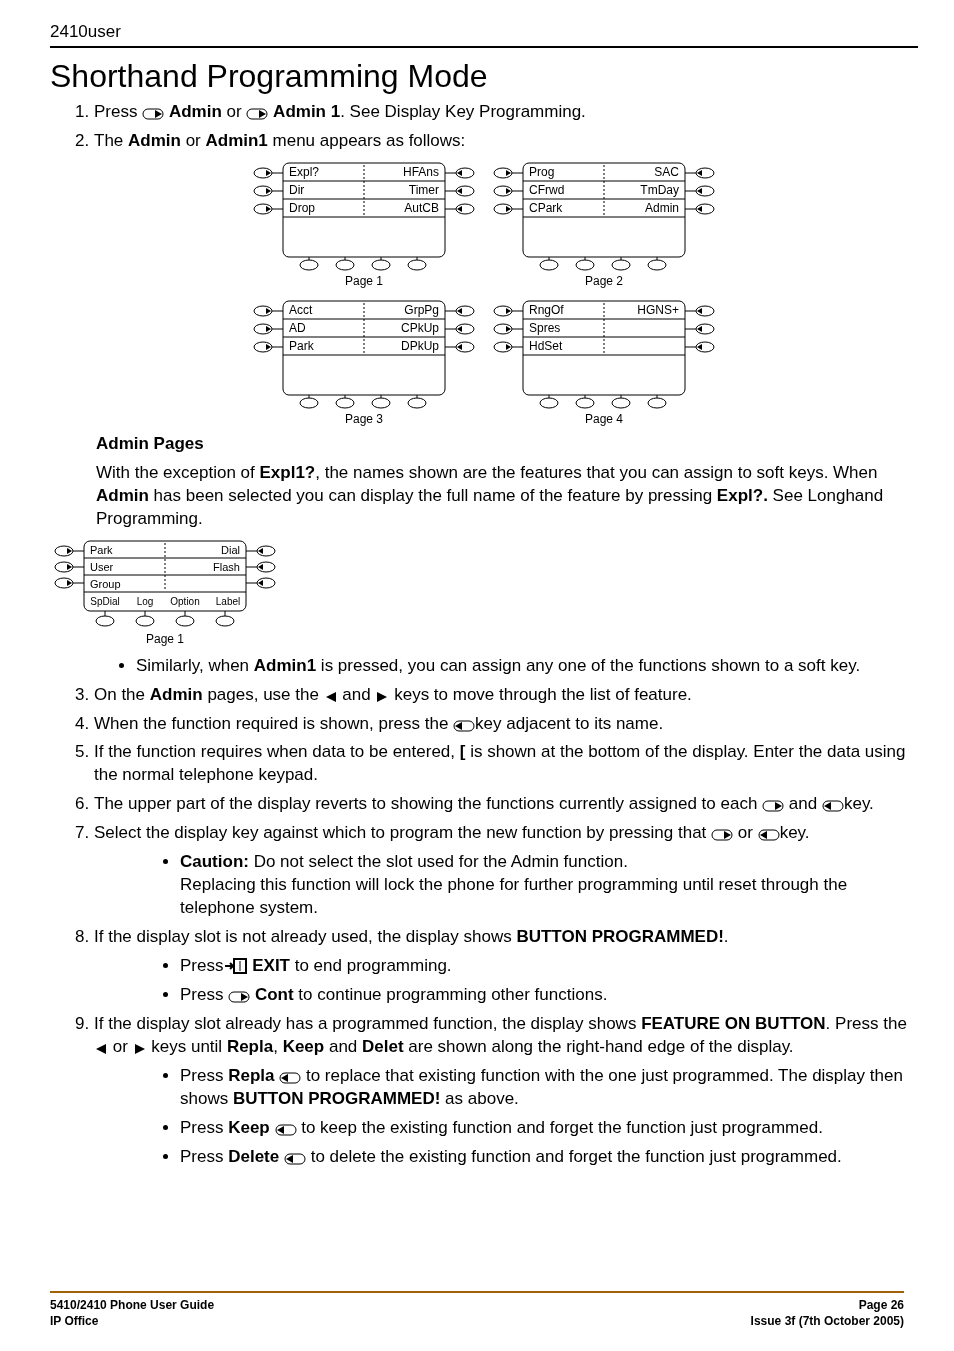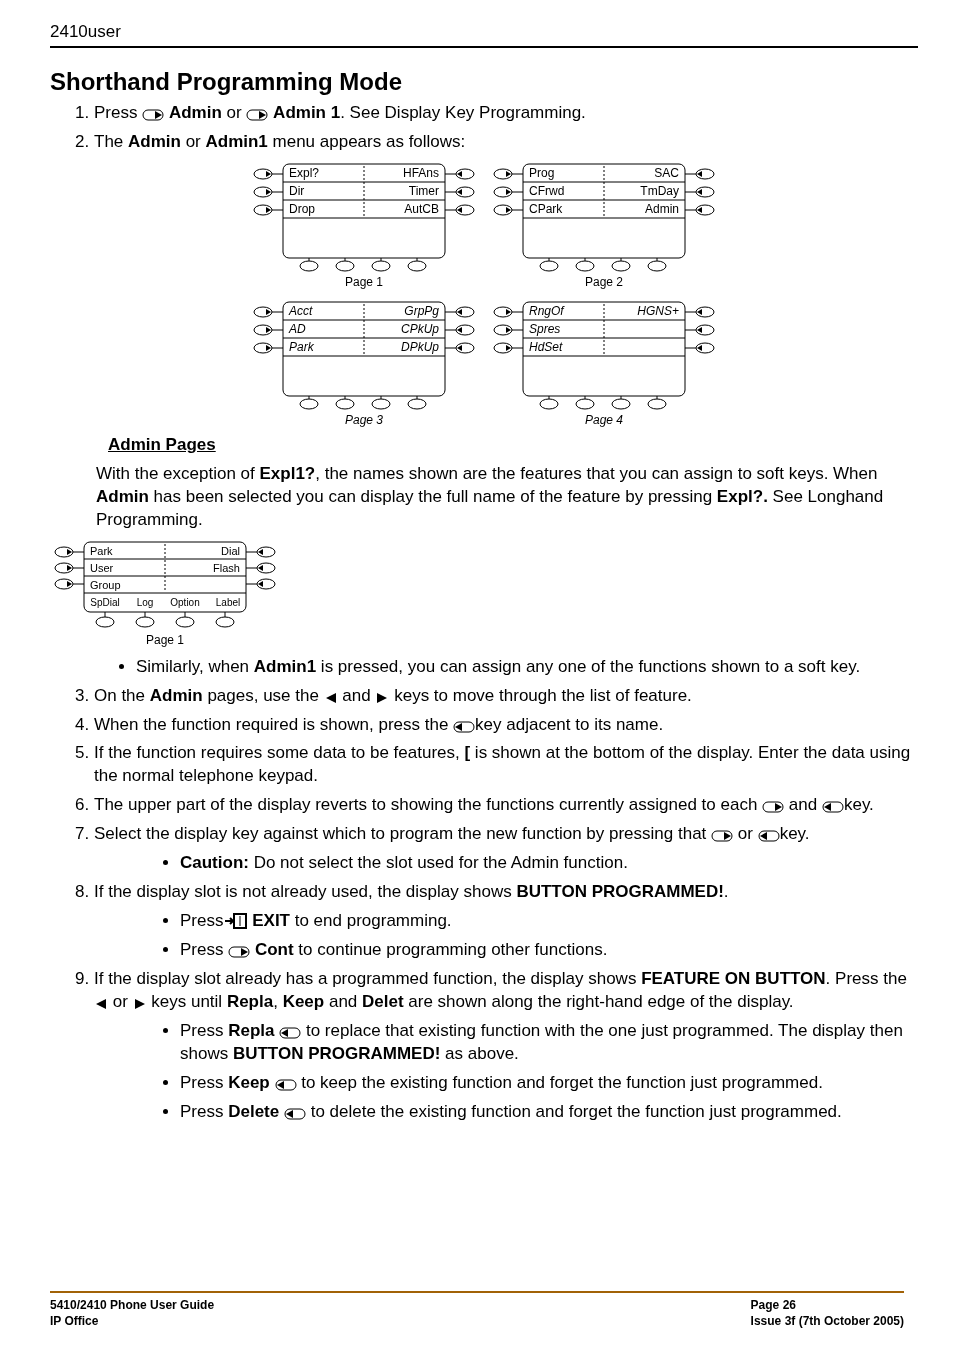--- a/index.html
+++ b/index.html
@@ -17,51 +17,51 @@
     padding: 22px 36px 22px 50px;
     position: relative;
   }
   .header {
     font-size: 17px;
     padding-bottom: 4px;
     border-bottom: 2px solid #000;
     margin-bottom: 10px;
   }
   h1.title {
-    font-size: 24px;
-    font-weight: bold;
-    margin: 20px 0 2px 0;
+    font-size: 32px;
+    font-weight: normal;
+    margin: 10px 0 2px 0;
   }
   .content {
     font-size: 17px;
     line-height: 1.35;
   }
   ol { padding-left: 44px; margin: 0; }
   ol > li { margin: 6px 0; }
   ul { list-style: disc; padding-left: 74px; margin: 4px 0; }
   ul > li { margin: 6px 12px; }
   .bold { font-weight: bold; }
-  .sect-label { font-weight: bold; margin: 4px 0 6px 58px; font-size: 17px; text-decoration: underline; }
+  .sect-label { font-weight: bold; margin: 4px 0 6px 46px; font-size: 17px; }
   .fig-wrap { text-align: center; margin: 8px 0 4px 0; }
   .fig-row { display: flex; justify-content: center; gap: 10px; }
   svg.lcd { display: block; }
   .inline-icon { display: inline-block; vertical-align: -3px; }
   .inline-icon svg { display: block; }
   .footer {
     position: absolute;
     left: 50px; right: 50px; bottom: 22px;
     border-top: 2px solid #a16207;
     padding-top: 4px;
     font-weight: bold;
     font-size: 12px;
     display: flex;
     justify-content: space-between;
   }
   .footer .col { line-height: 1.35; }
-  .footer .right { }
+  .footer .right { text-align: right; }
 </style>
 </head>
 <body>
 
 <div class="page">
   <div class="header"><span>2410user</span></div>
 
   <h1 class="title">Shorthand Programming Mode</h1>
 
   <div class="content">
@@ -173,21 +173,21 @@
               <line x1="96" y1="96" x2="96" y2="99" stroke="#000"></line>
           <ellipse cx="132" cy="104" rx="9" ry="5" fill="#fff" stroke="#000"></ellipse>
               <line x1="132" y1="96" x2="132" y2="99" stroke="#000"></line>
           <ellipse cx="168" cy="104" rx="9" ry="5" fill="#fff" stroke="#000"></ellipse>
               <line x1="168" y1="96" x2="168" y2="99" stroke="#000"></line>
             </g>
           <text x="115" y="124" font-size="12" text-anchor="middle">Page 2</text>
         </svg>
       </div>
 
-      <div class="fig-row" style="margin-top:8px;font-style:italic;">
+      <div class="fig-row" style="margin-top:8px;">
 
         <svg class="lcd" width="230" height="130">
           <g>
               <ellipse cx="14" cy="12" rx="9" ry="5" fill="#fff" stroke="#000"></ellipse>
               <path d="M17 9 L22 12 L17 15 Z" fill="#000"></path>
               <line x1="23" y1="12" x2="34" y2="12" stroke="#000"></line>
           <ellipse cx="14" cy="30" rx="9" ry="5" fill="#fff" stroke="#000"></ellipse>
               <path d="M17 27 L22 30 L17 33 Z" fill="#000"></path>
               <line x1="23" y1="30" x2="34" y2="30" stroke="#000"></line>
           <ellipse cx="14" cy="48" rx="9" ry="5" fill="#fff" stroke="#000"></ellipse>
@@ -348,41 +348,41 @@
               <path d="M2 1 L12 6 L2 11 Z" fill="#000"></path>
             </svg></span><span> keys to move through the list of feature.</span>
       </li>
       <li>
         <span>When the function required is shown, press the </span><span class="inline-icon"><svg width="22" height="12">
               <rect x="1" y="1" width="20" height="10" rx="5" fill="#fff" stroke="#000"></rect>
               <path d="M9 2 L2 6 L9 10 Z" fill="#000"></path>
             </svg></span><span>key adjacent to its name.</span>
       </li>
       <li>
-        <span>If the function requires some data to be features, </span><span class="bold">[</span><span> is shown at the bottom of the display. Enter the data using the normal telephone keypad.</span>
+        <span>If the function requires when data to be entered, </span><span class="bold">[</span><span> is shown at the bottom of the display. Enter the data using the normal telephone keypad.</span>
       </li>
       <li>
         <span>The upper part of the display reverts to showing the functions currently assigned to each </span><span class="inline-icon"><svg width="22" height="12">
               <rect x="1" y="1" width="20" height="10" rx="5" fill="#fff" stroke="#000"></rect>
               <path d="M13 2 L20 6 L13 10 Z" fill="#000"></path>
             </svg></span><span> and </span><span class="inline-icon"><svg width="22" height="12">
               <rect x="1" y="1" width="20" height="10" rx="5" fill="#fff" stroke="#000"></rect>
               <path d="M9 2 L2 6 L9 10 Z" fill="#000"></path>
             </svg></span><span>key.</span>
       </li>
       <li>
         <span>Select the display key against which to program the new function by pressing that </span><span class="inline-icon"><svg width="22" height="12">
               <rect x="1" y="1" width="20" height="10" rx="5" fill="#fff" stroke="#000"></rect>
               <path d="M13 2 L20 6 L13 10 Z" fill="#000"></path>
             </svg></span><span> or </span><span class="inline-icon"><svg width="22" height="12">
               <rect x="1" y="1" width="20" height="10" rx="5" fill="#fff" stroke="#000"></rect>
               <path d="M9 2 L2 6 L9 10 Z" fill="#000"></path>
             </svg></span><span>key.</span>
         <ul>
-          <li><span class="bold">Caution:</span><span>  Do not select the slot used for the Admin function.</span><br></li>
+          <li><span class="bold">Caution:</span><span>  Do not select the slot used for the Admin function.</span><br><span>Replacing this function will lock the phone for further programming until reset through the telephone system.</span></li>
         </ul>
       </li>
       <li>
         <span>If the display slot is not already used, the display shows </span><span class="bold">BUTTON PROGRAMMED!</span><span>.</span>
         <ul>
           <li><span>Press</span><span class="inline-icon"><svg width="24" height="16">
                   <path d="M2 8 L10 8 M7 5 L10 8 L7 11" stroke="#000" fill="none" stroke-width="2"></path>
                   <rect x="11" y="1" width="12" height="14" fill="none" stroke="#000" stroke-width="2"></rect>
                   <line x1="17" y1="3" x2="17" y2="13" stroke="#000"></line>
                 </svg></span> <span class="bold">EXIT</span><span> to end programming.</span></li>

